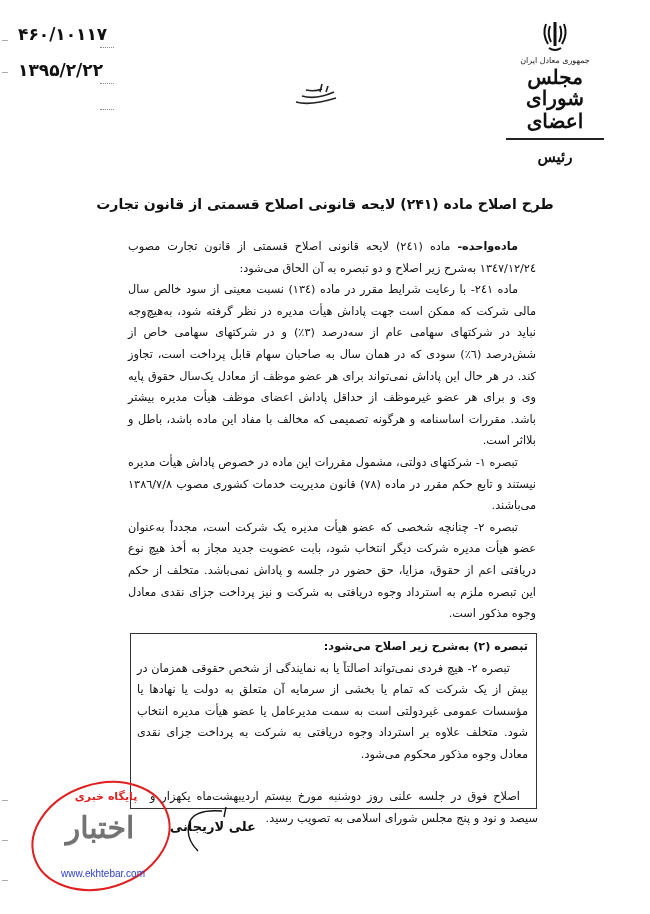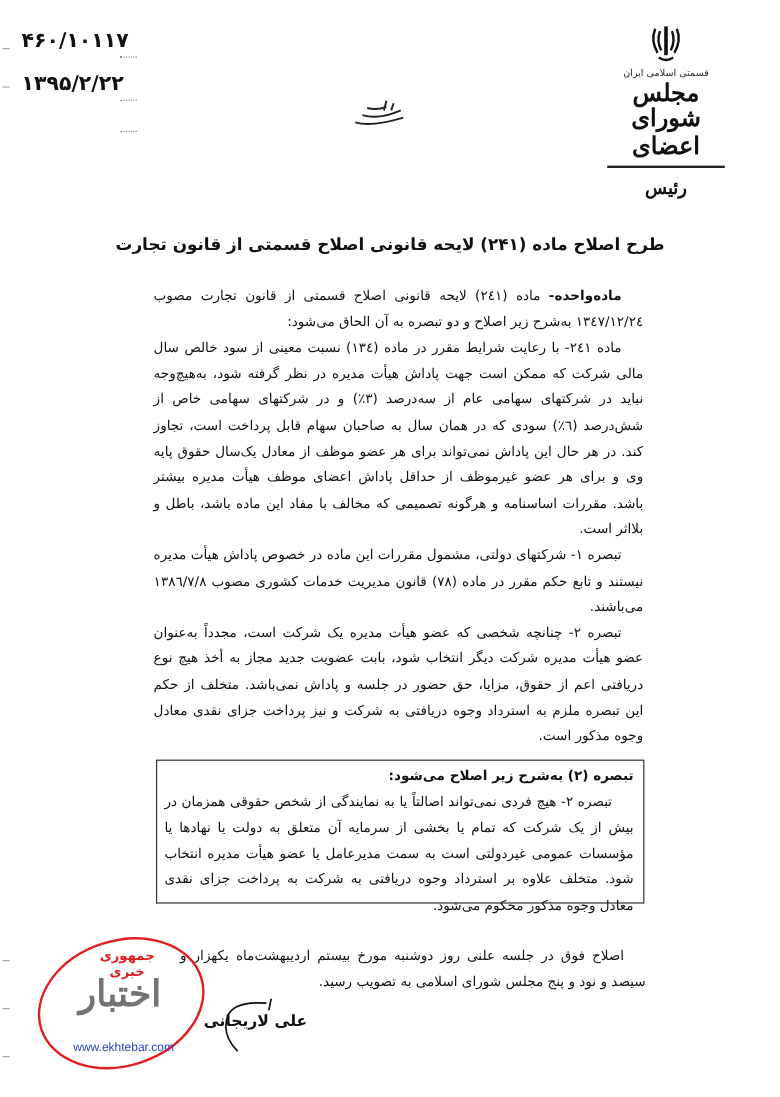--- a/index.html
+++ b/index.html
@@ -20,26 +20,26 @@
   .emblem-rule { height: 2px; background: #222; margin: 6px 6px 8px; }
   .emblem-role { font-family: "DejaVu Serif", serif; font-size: 15px; font-weight: bold; }
 
   .doc-title { position: absolute; top: 196px; left: 60px; right: 60px; text-align: center; direction: rtl; font-family: "DejaVu Sans", sans-serif; font-weight: bold; font-size: 14px; }
 
   .body-text { position: absolute; top: 236px; left: 128px; width: 408px; direction: rtl; text-align: justify; font-family: "DejaVu Sans", sans-serif; font-size: 11.3px; line-height: 21.6px; }
   .body-text p { margin: 0; }
   .indent { text-indent: 18px; }
   .bold { font-weight: bold; }
 
-  .amend-box { position: absolute; top: 633px; left: 130px; width: 407px; height: 120px; border: 1.5px solid #333; direction: rtl; padding: 2px 8px 2px 6px; font-family: "DejaVu Sans", sans-serif; font-size: 11.3px; line-height: 21.6px; text-align: justify; }
+  .amend-box { position: absolute; top: 633px; left: 130px; width: 407px; height: 176px; border: 1.5px solid #333; direction: rtl; padding: 2px 8px 2px 6px; font-family: "DejaVu Sans", sans-serif; font-size: 11.3px; line-height: 21.6px; text-align: justify; }
   .amend-box .box-head { font-weight: bold; }
 
   .closing { position: absolute; top: 786px; left: 150px; width: 388px; direction: rtl; text-align: justify; font-family: "DejaVu Sans", sans-serif; font-size: 11.3px; line-height: 22px; }
 
-  .signature { position: absolute; top: 832px; left: 176px; width: 80px; height: 46px; direction: rtl; }
+  .signature { position: absolute; top: 807px; left: 176px; width: 80px; height: 46px; direction: rtl; }
   .signature-name { position: absolute; right: 0; top: 12px; font-family: "DejaVu Sans", sans-serif; font-weight: bold; font-size: 13px; white-space: nowrap; }
   .signature-stroke { position: absolute; left: 0; top: 0; width: 80px; height: 46px; }
 
   .stamp { position: absolute; left: 26px; top: 776px; width: 150px; height: 126px; }
   .stamp-top { position: absolute; left: 45px; top: 14px; width: 70px; text-align: center; color: #e02020; font-size: 11px; font-weight: bold; direction: rtl; }
   .stamp-main { position: absolute; left: 16px; top: 34px; width: 116px; text-align: center; color: #737373; font-size: 30px; font-weight: bold; direction: rtl; font-family: Liberation Sans, sans-serif; }
   .stamp-url { position: absolute; left: 10px; top: 92px; width: 134px; text-align: center; color: #2a3ec8; font-size: 10px; font-weight: normal; font-family: "Liberation Sans", sans-serif; }
 
   .margin-dots { position: absolute; left: 2px; width: 6px; height: 1px; background: #aaa; }
 </style>
@@ -59,21 +59,21 @@
 </div>
 
 <div class="emblem-block">
   <div class="emblem">
     <svg viewBox="0 0 30 36" width="30" height="36">
       <path d="M6 6 Q2 16 8 26 M24 6 Q28 16 22 26 M10 8 Q7 16 11 24 M20 8 Q23 16 19 24" stroke="#111" stroke-width="2" fill="none"></path>
       <rect x="13.5" y="4" width="3" height="24" fill="#111"></rect>
       <path d="M9 30 Q15 34 21 30" stroke="#111" stroke-width="2" fill="none"></path>
     </svg>
   </div>
-  <div class="emblem-sub">قسمتی اسلامی ایران</div>
+  <div class="emblem-sub">جمهوری معادل ایران</div>
   <div class="emblem-title">مجلس شورای</div>
   <div class="emblem-title">اعضای</div>
   <div class="emblem-rule"></div>
   <div class="emblem-role">رئیس</div>
 </div>
 
 <div class="doc-title">طرح اصلاح ماده (۲۴۱) لایحه قانونی اصلاح قسمتی از قانون تجارت</div>
 
 <div class="body-text">
   <p class="indent"><span class="bold">ماده‌واحده-</span><span> ماده (٢٤١) لایحه قانونی اصلاح قسمتی از قانون تجارت مصوب ١٣٤٧/١٢/٢٤ به‌شرح زیر اصلاح و دو تبصره به آن الحاق می‌شود:</span></p>
@@ -93,21 +93,21 @@
   <svg class="signature-stroke" viewBox="0 0 80 46">
     <path d="M22 44 Q8 30 14 14 Q20 2 46 4 M50 0 L48 10" stroke="#111" stroke-width="1.4" fill="none"></path>
   </svg>
   <div class="signature-name">علی لاریجانی</div>
 </div>
 
 <div class="stamp">
   <svg viewBox="0 0 150 126" width="150" height="126" style="position:absolute;left:0;top:0">
     <ellipse cx="75" cy="60" rx="70" ry="52" transform="rotate(-18 75 60)" stroke="#e02020" stroke-width="2" fill="none"></ellipse>
   </svg>
-  <div class="stamp-top">جمهوری خبری</div>
+  <div class="stamp-top">پایگاه خبری</div>
   <div class="stamp-main">اختبار</div>
   <div class="stamp-url">www.ekhtebar.com</div>
 </div>
 
 <div class="margin-dots" style="top:40px"></div>
 <div class="margin-dots" style="top:72px"></div>
 <div class="margin-dots" style="top:800px"></div>
 <div class="margin-dots" style="top:840px"></div>
 <div class="margin-dots" style="top:880px"></div>
 

